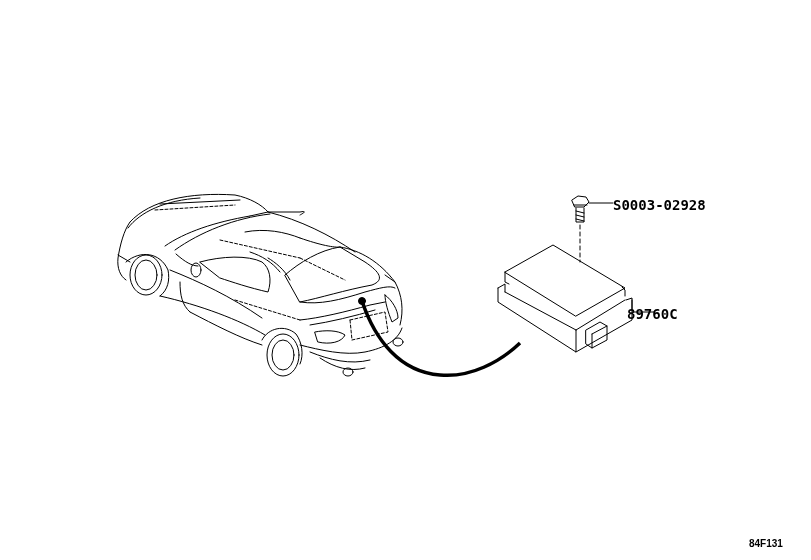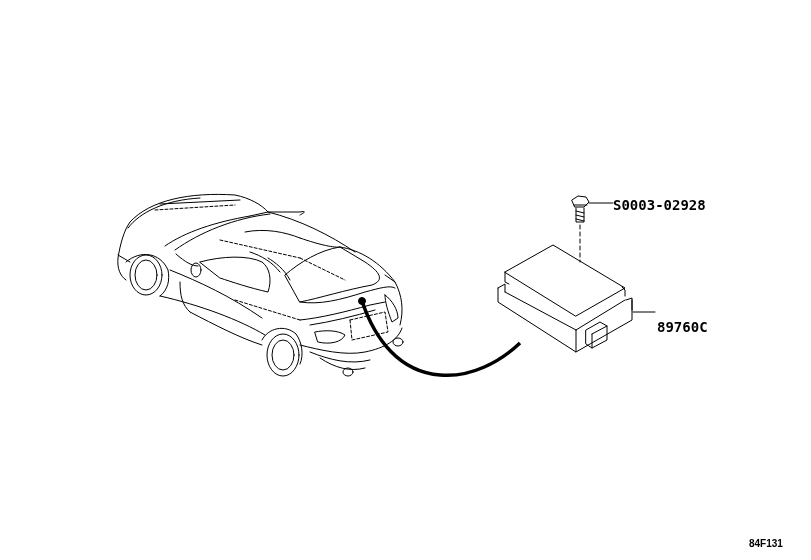--- a/index.html
+++ b/index.html
@@ -134,14 +134,14 @@
       <path d="M586 330 L600 322 L607 326 L607 340 L592 348 L586 344 Z"></path>
       <path d="M592 334 L607 326"></path>
       <path d="M592 334 L592 348"></path>
 
       <path d="M633 312 L655 312"></path>
     </g>
   </g>
 </svg>
 
 <div class="label" style="left:613px; top:197px;">S0003-02928</div>
-<div class="label" style="left:657px; top:306px;margin-top:13px;">89760C</div>
+<div class="label" style="left:627px; top:306px;">89760C</div>
 <div class="label-id" style="left:727px; top:538px;padding-left:22px;">84F131</div>
 
 </body></html>

